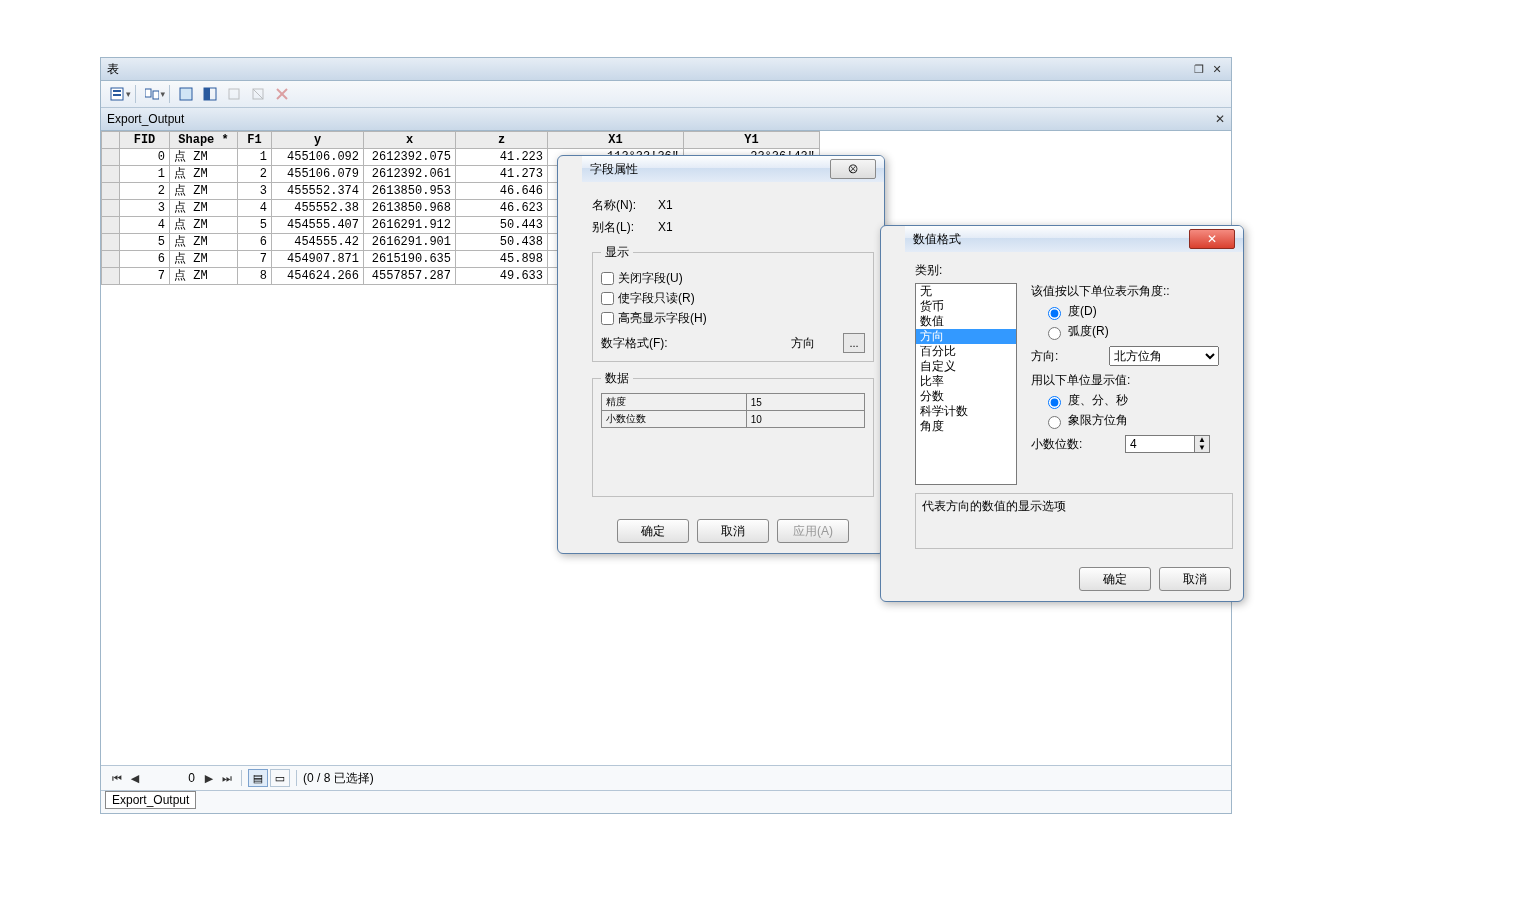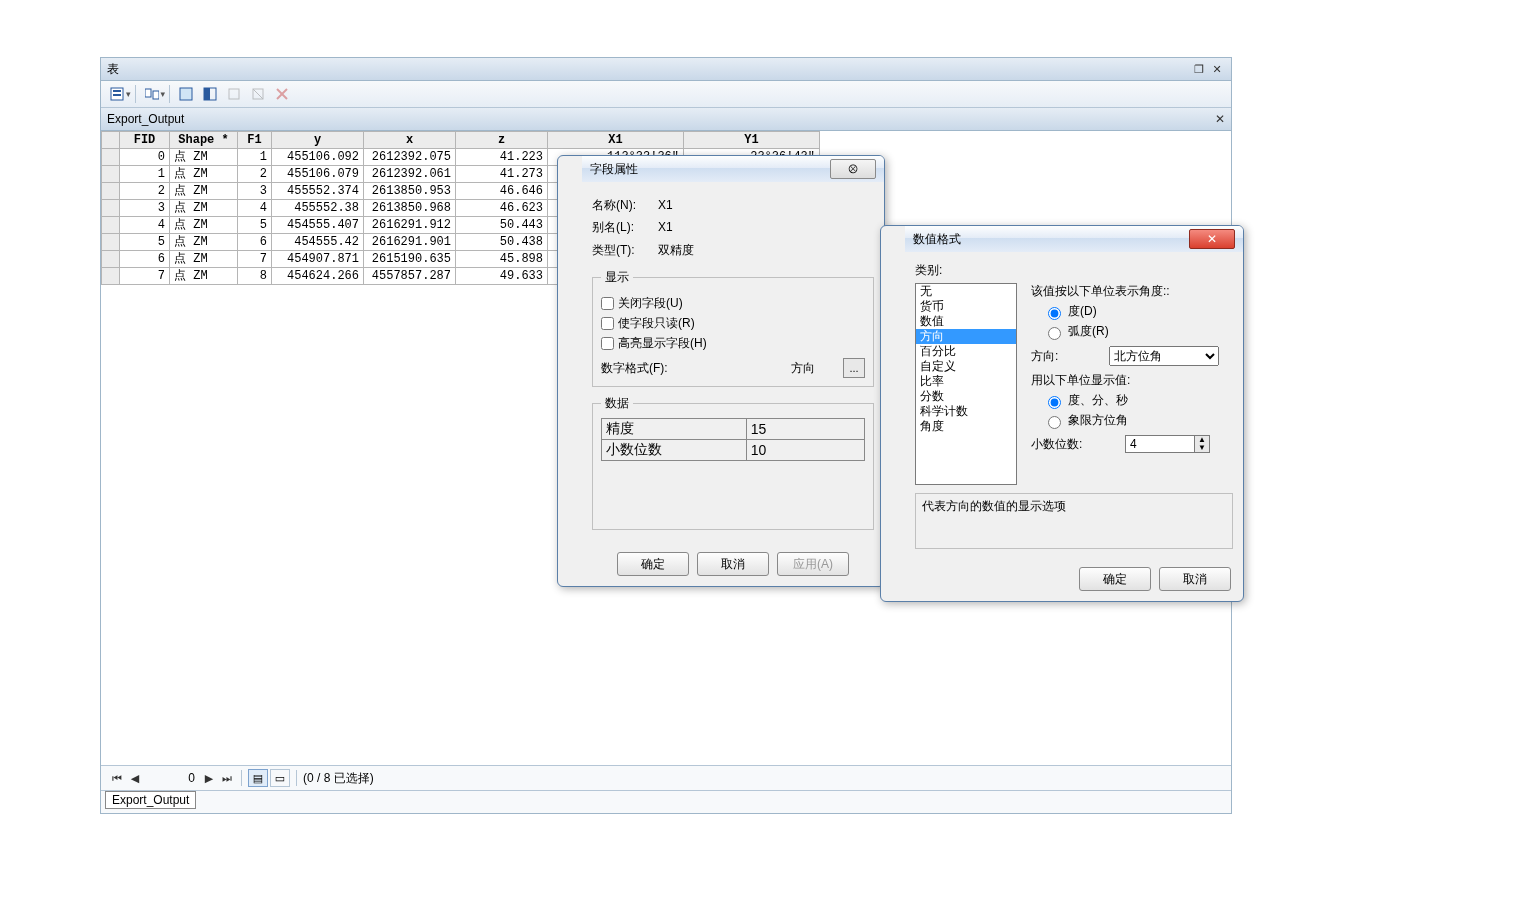--- a/index.html
+++ b/index.html
@@ -54,21 +54,21 @@
   .form-row .val{flex:1;padding:2px 6px;}
   fieldset{border:1px solid #c0c0c0;margin:8px 0 4px;padding:6px 8px 8px;}
   legend{padding:0 4px;}
   .chklabel{display:flex;align-items:center;gap:4px;margin:3px 0;}
   input[type=checkbox]{margin:0;}
   .numfmt-row{display:flex;align-items:center;margin-top:6px;}
   .numfmt-row .lbl{flex:1;}
   .numfmt-row .val{width:48px;text-align:left;}
   .numfmt-row .more{width:20px;height:18px;border:1px solid #888;background:#e8e8e8;display:flex;align-items:center;justify-content:center;font-size:11px;margin-left:4px;}
   .data-table{width:100%;border-collapse:collapse;border:1px solid #888;}
-  .data-table td{border:1px solid #888;padding:1px 4px;font-size:14px;}
+  .data-table td{border:1px solid #888;padding:1px 4px;font-size:10px;}
   .dlg-buttons{display:flex;justify-content:center;gap:8px;padding:8px 0 10px;}
   .btn{min-width:70px;height:22px;border:1px solid #888;background:linear-gradient(#fefefe,#e2e2e2);border-radius:3px;display:flex;align-items:center;justify-content:center;font-size:12px;}
   .btn:disabled,.btn.disabled{color:#999;}
 
   
   .cat-list{width:100px;height:200px;border:1px solid #7a7a7a;background:#fff;overflow:auto;font-size:12px;}
   .cat-list div{padding:0 4px;line-height:15px;}
   .cat-list div.sel{background:#3399ff;color:#fff;}
   .nf-right{margin-left:14px;flex:1;}
   .radio-row{display:flex;align-items:center;gap:4px;margin:3px 0;}
@@ -293,24 +293,20 @@
       <div class="dlg-close">⮾</div>
     </div>
     <div class="dlg-body">
       <div class="form-row">
         <span class="lbl">名称(N):</span>
         <span class="val">X1</span>
       </div>
       <div class="form-row">
         <span class="lbl">别名(L):</span>
         <span class="val">X1</span>
-      </div>
-      <div class="form-row">
-        <span class="lbl">类型(T):</span>
-        <span class="val">双精度</span>
       </div>
 
       <fieldset>
         <legend>显示</legend>
         <label class="chklabel">
             <input type="checkbox" style="">
             <span>关闭字段(U)</span>
           </label>
         <label class="chklabel">
             <input type="checkbox" style="">

